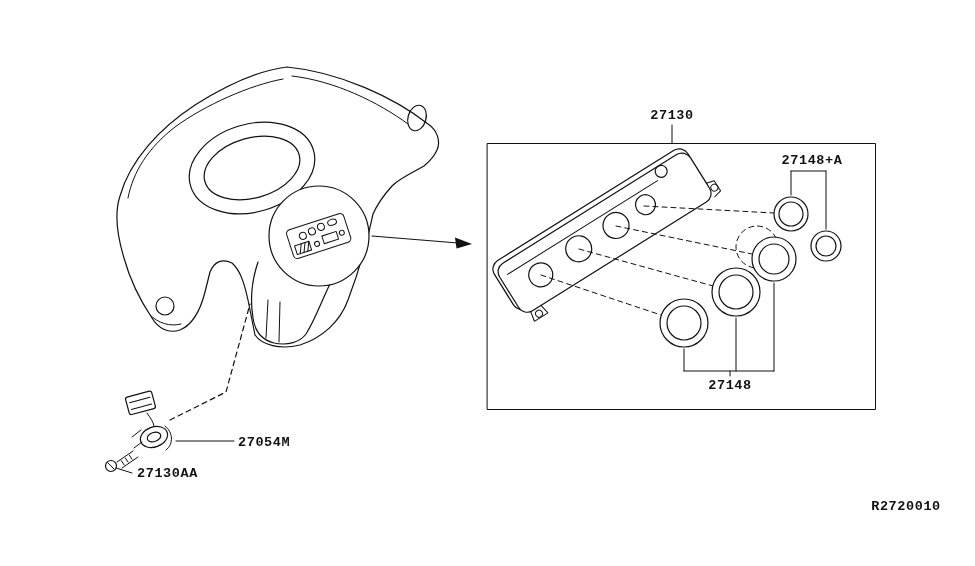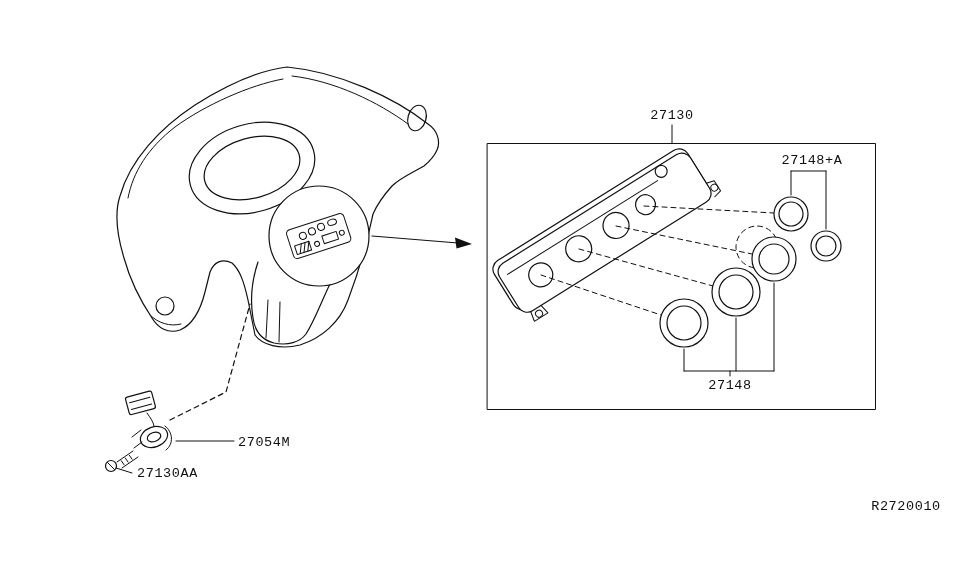--- a/index.html
+++ b/index.html
@@ -2,20 +2,21 @@
 <html><head>
 <meta charset="utf-8">
 <style>
   html,body{margin:0;padding:0;background:#ffffff;}
   .stage{
     position:relative;
     width:975px;height:566px;
     background:#ffffff;
     font-family:"Liberation Mono","DejaVu Sans Mono",monospace;
     overflow:hidden;
+    font-weight:bold;
   }
   svg{display:block;}
   .ln{fill:none;stroke:#111111;stroke-width:1.2;stroke-linecap:round;stroke-linejoin:round;}
   .thin{stroke-width:1;}
   .whitefill{fill:#ffffff;}
   .dashed{stroke-dasharray:5 4;}
   .lbl{
     font-family:"Liberation Mono","DejaVu Sans Mono",monospace;
     font-size:13.5px;
     letter-spacing:0.6px;

